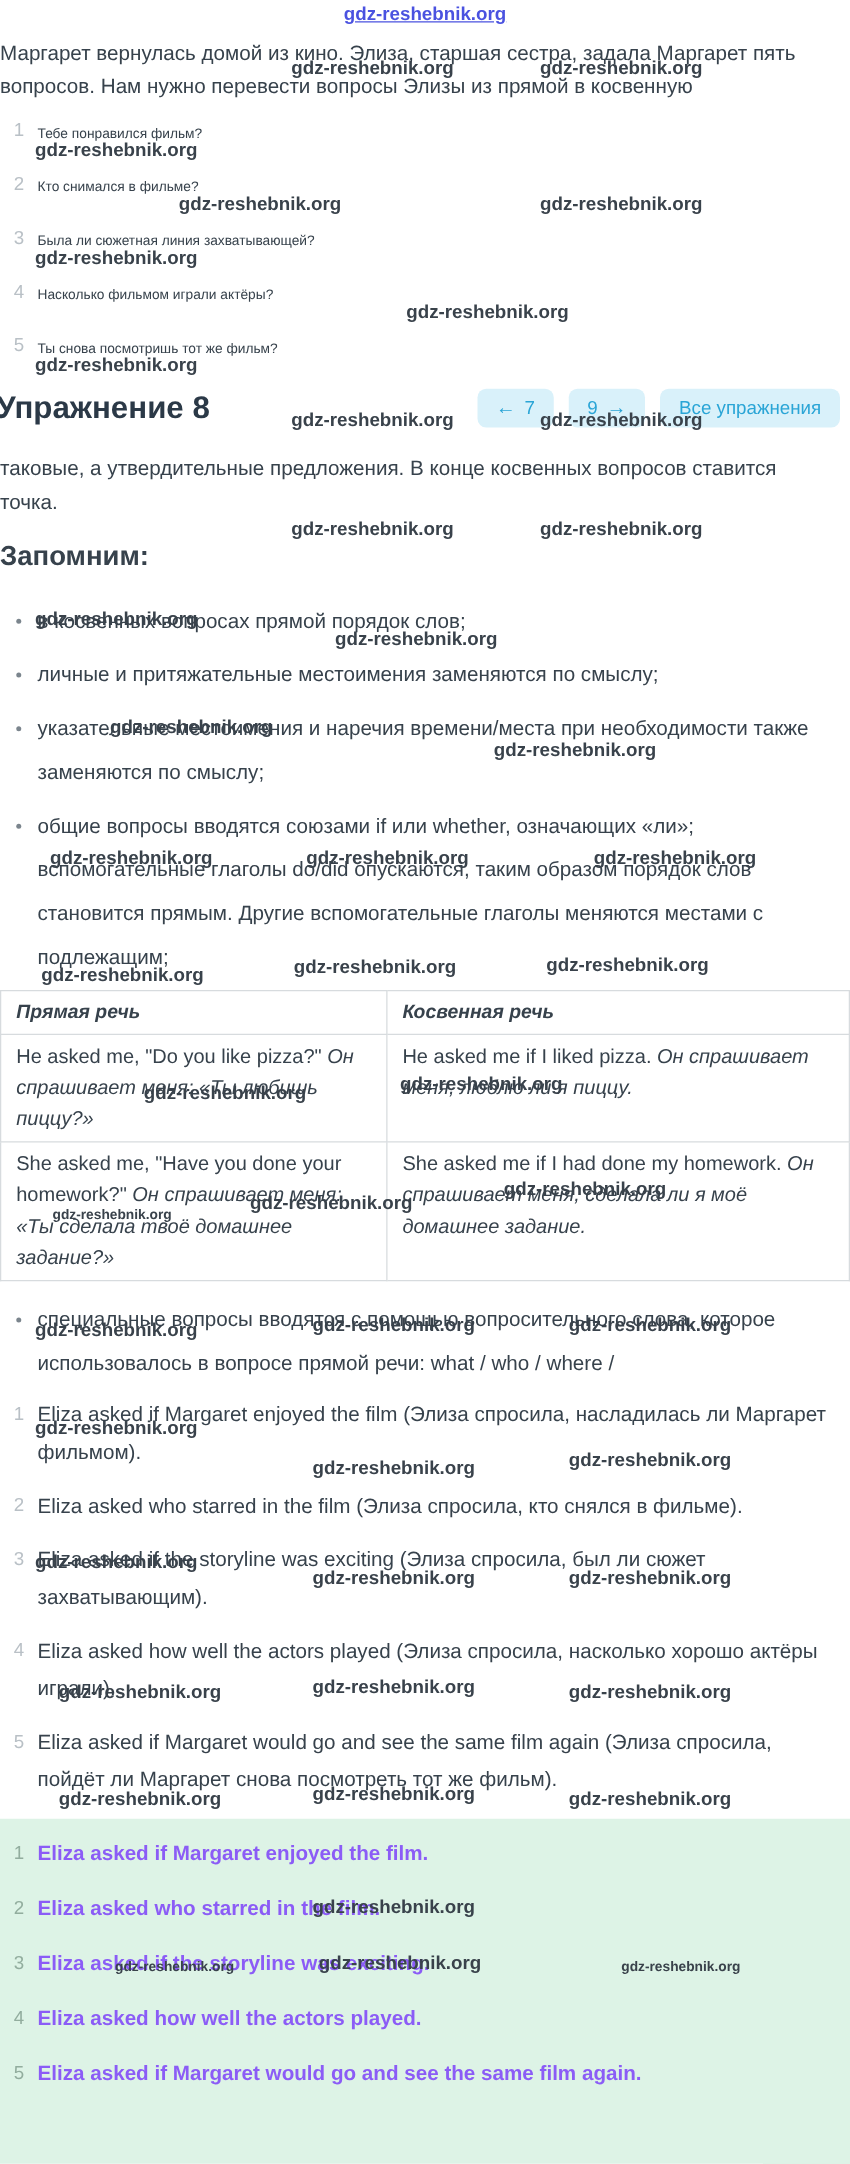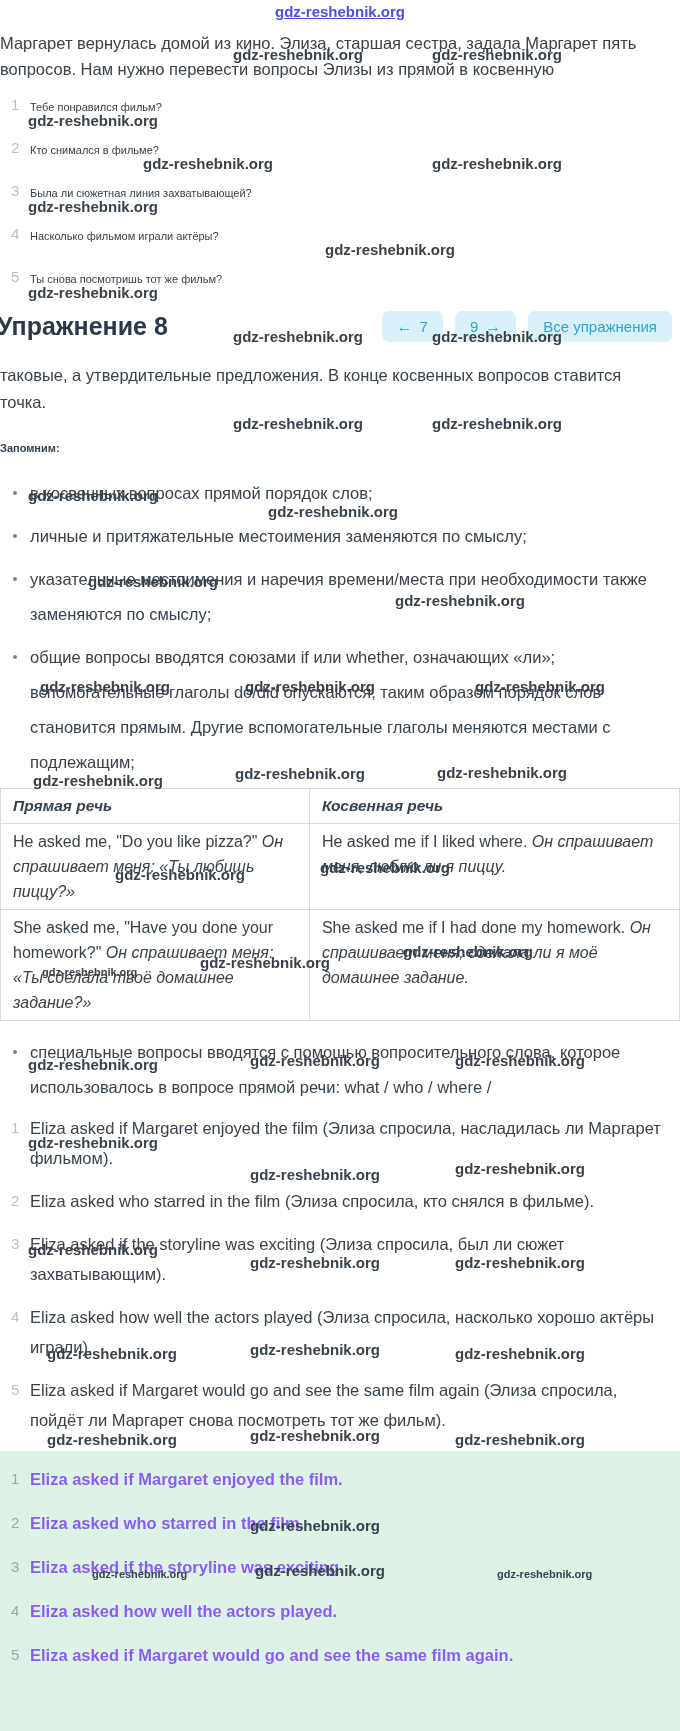--- a/index.html
+++ b/index.html
@@ -35,21 +35,21 @@
   .ex-title { font-size: 25px; font-weight: bold; color: #2b3947; margin-left: -3px; }
   .nav { display: flex; gap: 12px; }
   .nav-btn {
     background: #d9f1fa; color: #2aa5d6; border: none; border-radius: 7px;
     height: 31px; padding: 0 15px; font-size: 15px; font-family: inherit;
     display: flex; align-items: center; gap: 7px; cursor: pointer; white-space: nowrap;
   }
   .arrow { font-size: 16px; line-height: 1; }
 
   .continuation { margin-top: 20px; font-size: 16.5px; line-height: 27px; padding-right: 12px; }
-  .remember { margin-top: 26px; font-size: 11px; font-weight: bold; }
+  .remember { margin-top: 16px; font-size: 22px; font-weight: bold; }
 
   .rules { list-style: none; margin-top: 22px; }
   .rule { position: relative; padding-left: 30px; padding-right: 10px; margin-bottom: 8px; font-size: 16.5px; line-height: 35px; }
   .rule::before { content: ""; position: absolute; left: 13px; top: 15px; width: 4px; height: 4px; border-radius: 50%; background: #7b858d; }
 
   .b { font-weight: normal; }
   .i { font-style: italic; }
 
   .speech-table { width: 100%; border-collapse: collapse; margin-top: 6px; font-size: 16px; }
   .speech-table th, .speech-table td { border: 1px solid #d7dbde; text-align: left; vertical-align: top; }
@@ -140,21 +140,21 @@
   <table class="speech-table">
     <thead>
       <tr>
         <th class="col-direct">Прямая речь</th>
         <th>Косвенная речь</th>
       </tr>
     </thead>
     <tbody>
       <tr>
         <td><span>He asked me, "</span><span class="b">Do you like</span><span> pizza?" </span><span class="i">Он спрашивает меня: «Ты любишь пиццу?»</span></td>
-        <td><span>He asked me </span><span class="b">if I liked</span><span> where. </span><span class="i">Он спрашивает меня, люблю ли я пиццу.</span></td>
+        <td><span>He asked me </span><span class="b">if I liked</span><span> pizza. </span><span class="i">Он спрашивает меня, люблю ли я пиццу.</span></td>
       </tr>
       <tr>
         <td><span>She asked me, "</span><span class="b">Have you done</span><span> your homework?" </span><span class="i">Он спрашивает меня: «Ты сделала твоё домашнее задание?»</span></td>
         <td><span>She asked me </span><span class="b">if I had done</span><span> my homework. </span><span class="i">Он спрашивает меня, сделала ли я моё домашнее задание.</span></td>
       </tr>
     </tbody>
   </table>
 
   <ul class="rules special">
     <li class="rule">

